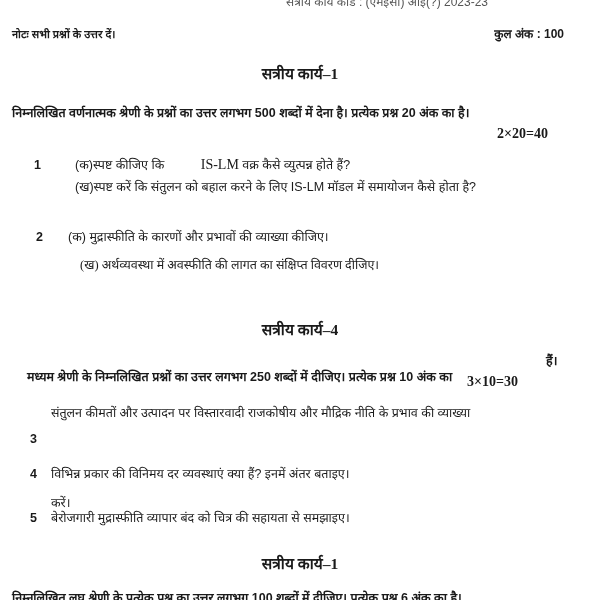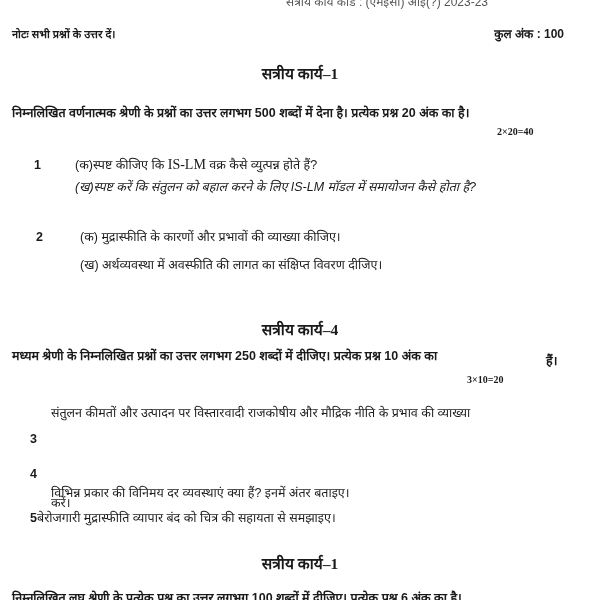--- a/index.html
+++ b/index.html
@@ -43,69 +43,70 @@
       right: 0;
       text-align: center;
     }
     .instr {
       font-size: 12.5px;
       font-weight: bold;
       left: 12px;
     }
     .marks-formula {
       font-family: "Liberation Serif", "DejaVu Serif", serif;
-      font-size: 10px;
+      font-size: 14px;
       font-weight: bold;
     }
     .qnum {
       font-size: 12.5px;
       font-weight: bold;
     }
     .qtext {
       font-size: 12.5px;
     }
     .serif-inline {
       font-family: "Liberation Serif", "DejaVu Serif", serif;
       font-size: 14px;
+      margin-left: 33px;
     }
   </style>
 </head>
 <body>
 
 <div>
 
   <div class="abs header-cut">सत्रीय कार्य कोड : (एमईसी) आई(?) 2023-23</div>
   <div class="abs total-marks">कुल अंक : 100</div>
   <div class="abs note">नोटः सभी प्रश्नों के उत्तर दें।</div>
 
   <div class="abs section-title" style="top:62px;">सत्रीय कार्य–1</div>
   <div class="abs instr" style="top:104px;text-align:center;">निम्नलिखित वर्णनात्मक श्रेणी के प्रश्नों का उत्तर लगभग 500 शब्दों में देना है। प्रत्येक प्रश्न 20 अंक का है।</div>
   <div class="abs marks-formula" style="top:126px; left:497px;">2×20=40</div>
 
   <div class="abs qnum" style="top:158px; left:34px;">1</div>
   <div class="abs qtext" style="top:156px; left:75px;">
     <span>(क)स्पष्ट कीजिए कि </span><span class="serif-inline">IS-LM</span><span> वक्र कैसे व्युत्पन्न होते हैं?</span>
   </div>
-  <div class="abs qtext" style="top:178px; left:75px;font-style:italic;">(ख)स्पष्ट करें कि संतुलन को बहाल करने के लिए IS-LM मॉडल में समायोजन कैसे होता है?</div>
+  <div class="abs qtext" style="top:178px; left:75px;">(ख)स्पष्ट करें कि संतुलन को बहाल करने के लिए IS-LM मॉडल में समायोजन कैसे होता है?</div>
 
   <div class="abs qnum" style="top:230px; left:36px;">2</div>
-  <div class="abs qtext" style="top:228px; left:80px;">(क) मुद्रास्फीति के कारणों और प्रभावों की व्याख्या कीजिए।</div>
-  <div class="abs qtext" style="top:256px; left:80px;">(ख) अर्थव्यवस्था में अवस्फीति की लागत का संक्षिप्त विवरण दीजिए।</div>
+  <div class="abs qtext" style="top:228px; left:68px;">(क) मुद्रास्फीति के कारणों और प्रभावों की व्याख्या कीजिए।</div>
+  <div class="abs qtext" style="top:256px; left:80px;font-family:Liberation Serif, serif;">(ख) अर्थव्यवस्था में अवस्फीति की लागत का संक्षिप्त विवरण दीजिए।</div>
 
   <div class="abs section-title" style="top:318px;">सत्रीय कार्य–4</div>
-  <div class="abs instr" style="top:347px;">मध्यम श्रेणी के निम्नलिखित प्रश्नों का उत्तर लगभग 250 शब्दों में दीजिए। प्रत्येक प्रश्न 10 अंक का</div>
+  <div class="abs instr" style="top:368px;margin-left:15px;">मध्यम श्रेणी के निम्नलिखित प्रश्नों का उत्तर लगभग 250 शब्दों में दीजिए। प्रत्येक प्रश्न 10 अंक का</div>
   <div class="abs instr" style="top:352px; left:546px;">हैं।</div>
-  <div class="abs marks-formula" style="top:374px; left:467px;">3×10=20</div>
+  <div class="abs marks-formula" style="top:374px; left:467px;">3×10=30</div>
 
   <div class="abs qnum" style="top:432px; left:30px;">3</div>
   <div class="abs qtext" style="top:404px; left:51px;">संतुलन कीमतों और उत्पादन पर विस्तारवादी राजकोषीय और मौद्रिक नीति के प्रभाव की व्याख्या</div>
   <div class="abs qtext" style="top:446px; left:51px;margin-top:48px;">करें।</div>
 
   <div class="abs qnum" style="top:467px; left:30px;">4</div>
-  <div class="abs qtext" style="top:465px; left:51px;margin-top:19px;">विभिन्न प्रकार की विनिमय दर व्यवस्थाएं क्या हैं? इनमें अंतर बताइए।</div>
+  <div class="abs qtext" style="top:465px; left:51px;">विभिन्न प्रकार की विनिमय दर व्यवस्थाएं क्या हैं? इनमें अंतर बताइए।</div>
 
   <div class="abs qnum" style="top:511px; left:30px;">5</div>
-  <div class="abs qtext" style="top:509px; left:37px;">बेरोजगारी मुद्रास्फीति व्यापार बंद को चित्र की सहायता से समझाइए।</div>
+  <div class="abs qtext" style="top:509px; left:51px;">बेरोजगारी मुद्रास्फीति व्यापार बंद को चित्र की सहायता से समझाइए।</div>
 
   <div class="abs section-title" style="top:552px;">सत्रीय कार्य–1</div>
   <div class="abs instr" style="top:589px;">निम्नलिखित लघु श्रेणी के प्रत्येक प्रश्न का उत्तर लगभग 100 शब्दों में दीजिए। प्रत्येक प्रश्न 6 अंक का है।</div>
 
 </div>
 
 </body></html>

